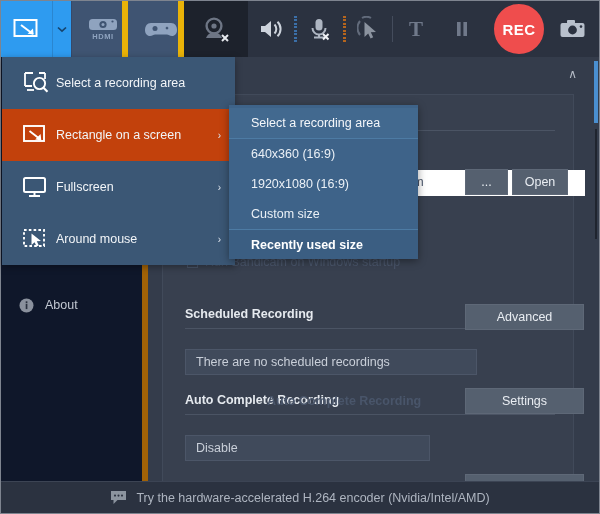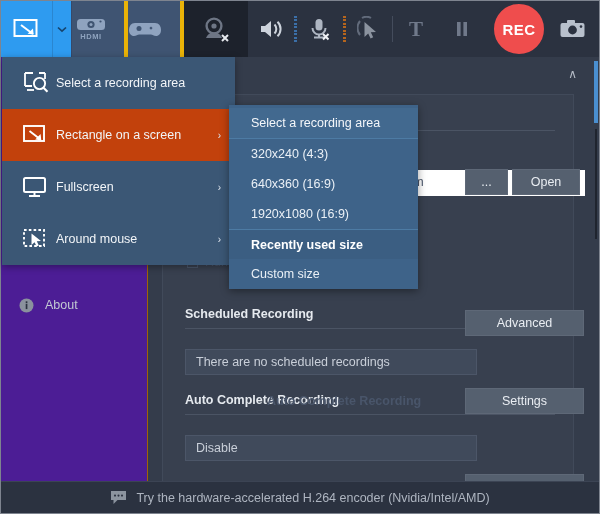--- a/index.html
+++ b/index.html
@@ -30,22 +30,22 @@
     border-right: 1px solid #2a86d0;
   }
   .tb-caret {
     width: 22px;
     background: #2e9bf0;
     display: flex; align-items: center; justify-content: center;
     color: #12436e; font-size: 9px;
   }
   .tb-btn {
     width: 68px;
-    display: flex; align-items: center; justify-content: flex-start;
-    border-right: 4px solid #eab308;
+    display: flex; align-items: center; justify-content: flex-end;
+    border-right: 6px solid #eab308;
   }
   .tb-btn.first { border-left: 1px solid #35496b; }
   .tb-right {
     flex: 1;
     background: #2b3240;
     display: flex; align-items: center;
     position: relative;
   }
   .tb-dark-btn {
     width: 64px; height: 56px;
@@ -72,23 +72,23 @@
 
   
   .body {
     position: absolute; left: 0; top: 56px;
     width: 598px; height: 456px;
     background: #343c4b;
     display: flex;
   }
   .sidebar {
     width: 147px;
-    background: #4c1d95;
+    background: #0f172a;
     position: relative;
-    border-right: 1px solid #a16207;
+    border-right: 6px solid #a16207;
   }
   .side-item {
     height: 36px; display: flex; align-items: center;
     padding-left: 18px; gap: 11px;
     color: #c3c9d3; font-size: 12.5px;
   }
   .bandicut {
     position: absolute; left: 25px; bottom: 28px;
     width: 108px; height: 27px;
     border: 1px solid #5a6373;
@@ -424,28 +424,28 @@
 
         <div class="sect-title" style="left:22px; top:212px;">Scheduled Recording</div>
         <div class="sect-rule" style="left:22px; top:233px; width:370px;"></div>
         <div class="fld" style="left:22px; top:254px; width:292px;">
           <span>There are no scheduled recordings</span>
         </div>
 
         <div class="sect-title" style="left:22px; top:298px;">Auto Complete Recording</div>
         <div class="ghost bold" style="left:104px; top:299px;">Auto Complete Recording</div>
         <div class="sect-rule" style="left:22px; top:319px; width:370px;"></div>
-        <div class="fld" style="left:22px; top:340px; width:292px;">
+        <div class="fld" style="left:22px; top:340px; width:245px;">
           <span>Disable</span>
         </div>
       </div>
 
       <div class="btn" style="left:317px; top:112px; width:43px;">...</div>
-      <div class="btn" style="left:364px; top:112px; width:68px;">Open</div>
-      <div class="btn" style="left:317px; top:253px; width:119px;">Advanced</div>
+      <div class="btn" style="left:364px; top:112px; width:56px;">Open</div>
+      <div class="btn" style="left:317px; top:247px; width:119px;">Advanced</div>
       <div class="btn" style="left:317px; top:331px; width:119px;">Settings</div>
       <div class="btn" style="left:317px; top:417px; width:119px;">Settings</div>
     </div>
   </div>
 
   <div class="scroll-track"></div>
   <div class="scroll-thumb"></div>
   <div class="scroll-line"></div>
 
   <div class="statusbar">
@@ -506,20 +506,19 @@
           <path d="M9.5 6.5 L9.5 18 L12.6 15.2 L14.6 19.6 L16.8 18.5 L14.8 14.2 L19 14 Z" fill="#ffffff"></path>
         </svg>
       </span>
       <span>Around mouse</span>
       <span class="m1-arrow">›</span>
     </div>
   </div>
 
   <div class="menu2">
     <div class="m2-head">Select a recording area</div>
-    <div class="m2-item">320x240 (4:3)</div>
     <div class="m2-item">640x360 (16:9)</div>
     <div class="m2-item">1920x1080 (16:9)</div>
+    <div class="m2-item">Custom size</div>
     <div class="m2-item last">Recently used size</div>
-    <div class="m2-item">Custom size</div>
   </div>
 
 </div>
 
 </body></html>

